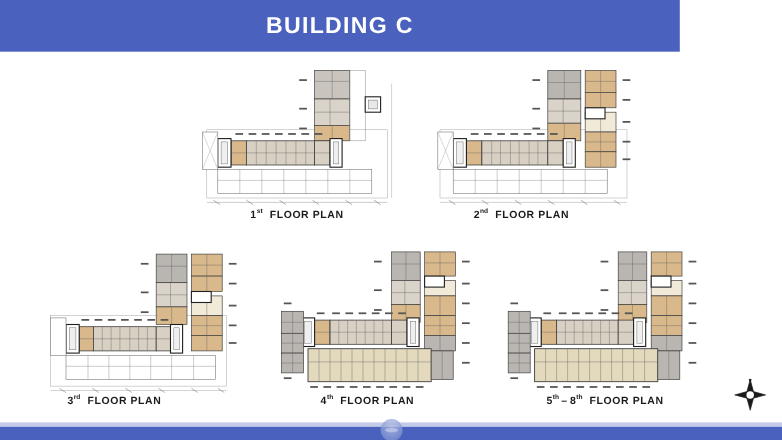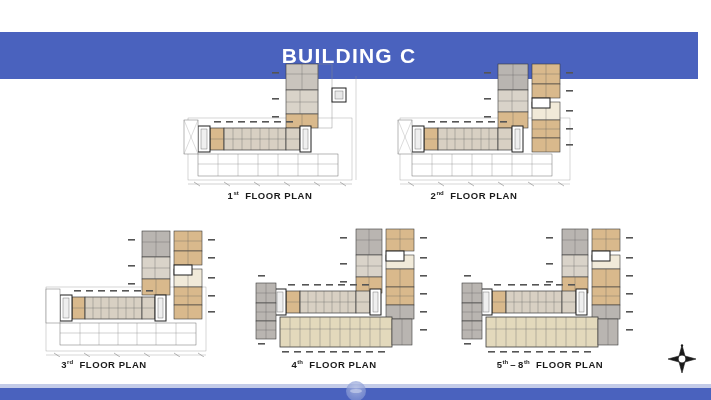--- a/index.html
+++ b/index.html
@@ -5,23 +5,23 @@
   html,body{margin:0;padding:0;}
   body{
     width:711px;height:400px;overflow:hidden;background:#ffffff;
     font-family:"Liberation Sans", sans-serif;
     -webkit-font-smoothing:antialiased;
   }
   .slide{position:relative;width:711px;height:400px;background:#fff;}
 
   
   .header{
-    position:absolute;left:0;top:0;width:698px;height:47px;
+    position:absolute;left:0;top:0;width:618px;height:47px;
     background:#4a62be;
-    display:flex;align-items:center;justify-content:center;margin-top:32px;
+    display:flex;align-items:center;justify-content:center;
   }
   .header-title{
     color:#ffffff;font-size:21px;font-weight:bold;letter-spacing:1.2px;
     font-family:"Liberation Sans", sans-serif;
   }
 
   
   .footer{position:absolute;left:0;bottom:0;width:711px;height:16px;}
   .footer-line{position:absolute;left:0;top:0;width:711px;height:4px;background:#c3cbe8;}
   .footer-band{position:absolute;left:0;top:4px;width:711px;height:12px;background:#4a62be;}

